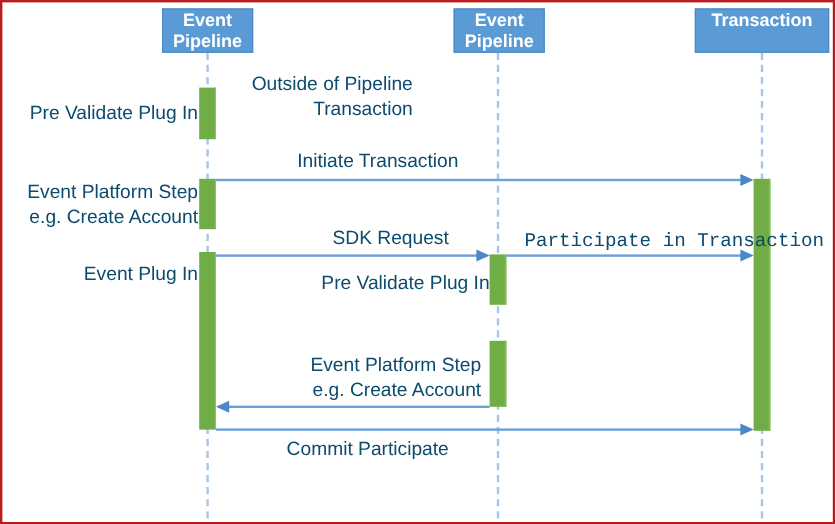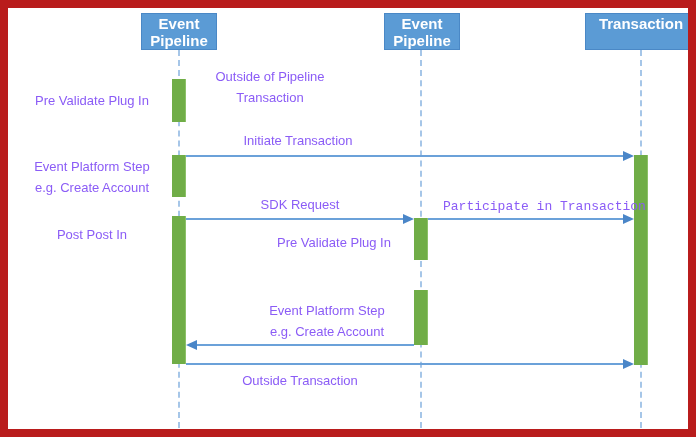--- a/index.html
+++ b/index.html
@@ -1,35 +1,35 @@
 <!DOCTYPE html>
 <html><head>
 <meta charset="utf-8">
 <style>
   html,body{margin:0;padding:0;background:#fff;}
   .canvas{
     position:relative;width:696px;height:437px;background:#fff;
-    border:8px solid #b91c1c;box-sizing:border-box;overflow:hidden;
+    border:2px solid #b91c1c;box-sizing:border-box;overflow:hidden;
     font-family:"Liberation Sans",sans-serif;
   }
   .lifeline{position:absolute;top:42px;height:388px;width:0;border-left:2px dashed #a6c6e8;}
   .actor{
     position:absolute;top:5px;height:37px;background:#5b9bd5;border:1px solid #4a88c6;
     box-sizing:border-box;color:#fff;font-weight:bold;font-size:15px;line-height:17px;
     text-align:center;padding-top:1px;
   }
   .bar{position:absolute;width:14px;background:#70ad47;border-right:1px solid #8cc168;box-sizing:border-box;}
   .arrow{position:absolute;height:10px;}
   .arrow .aline{position:absolute;left:0;right:2px;top:4px;height:2px;background:#6ba1d9;}
   .arrow.dir-left .aline{left:2px;right:0;}
   .ahead-r{position:absolute;right:0;top:0;width:0;height:0;
     border-top:5px solid transparent;border-bottom:5px solid transparent;border-left:11px solid #4a86c8;}
   .ahead-l{position:absolute;left:0;top:0;width:0;height:0;
     border-top:5px solid transparent;border-bottom:5px solid transparent;border-right:11px solid #4a86c8;}
-  .lbl{position:absolute;color:#8b5cf6;font-size:13px;line-height:20px;text-align:center;white-space:nowrap;}
+  .lbl{position:absolute;color:#0c4a6e;font-size:16px;line-height:20px;text-align:right;white-space:nowrap;}
   .lbl.two{line-height:21px;}
 </style>
 </head>
 <body>
 
 <div class="canvas">
 
   <div class="lifeline" style="left:170px;"></div>
   <div class="lifeline" style="left:412px;"></div>
   <div class="lifeline" style="left:632px;"></div>
@@ -72,30 +72,30 @@
   <div class="arrow" style="left:178px;top:351px;width:448px;">
     <div class="aline"></div>
     <div class="ahead-r"></div>
   </div>
 
   <div class="lbl" style="left:5px;top:83px;width:158px;">Pre Validate Plug In</div>
   <div class="lbl two" style="left:5px;top:148px;width:158px;">
     <div>Event Platform Step</div>
     <div>e.g. Create Account</div>
   </div>
-  <div class="lbl" style="left:5px;top:217px;width:158px;">Post Post In</div>
+  <div class="lbl" style="left:5px;top:217px;width:158px;">Event Plug In</div>
 
   <div class="lbl two" style="left:182px;top:58px;width:160px;">
     <div>Outside of Pipeline</div>
     <div>Transaction</div>
   </div>
   <div class="lbl" style="left:246px;top:225px;width:160px;">Pre Validate Plug In</div>
   <div class="lbl two" style="left:239px;top:292px;width:160px;">
     <div>Event Platform Step</div>
     <div>e.g. Create Account</div>
   </div>
 
   <div class="lbl" style="left:212px;top:187px;width:160px;">SDK Request</div>
   <div class="lbl" style="left:200px;top:123px;width:180px;">Initiate Transaction</div>
   <div class="lbl" style="left:435px;top:189px;width:200px;font-family:Liberation Mono, monospace;">Participate in Transaction</div>
-  <div class="lbl" style="left:212px;top:363px;width:160px;">Outside Transaction</div>
+  <div class="lbl" style="left:212px;top:363px;width:160px;">Commit Participate</div>
 
 </div>
 
 </body></html>

